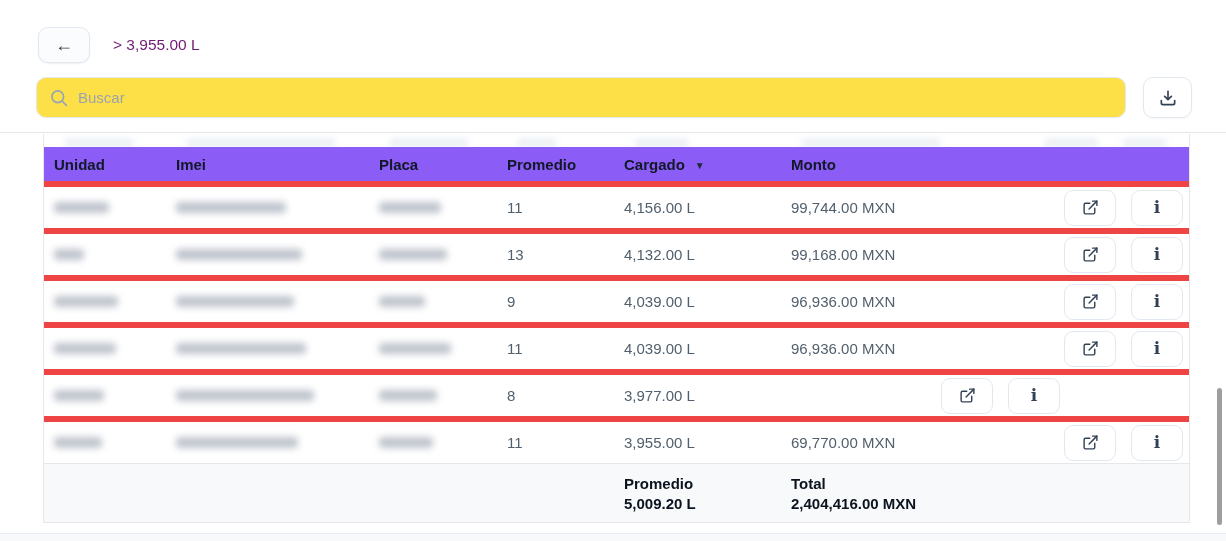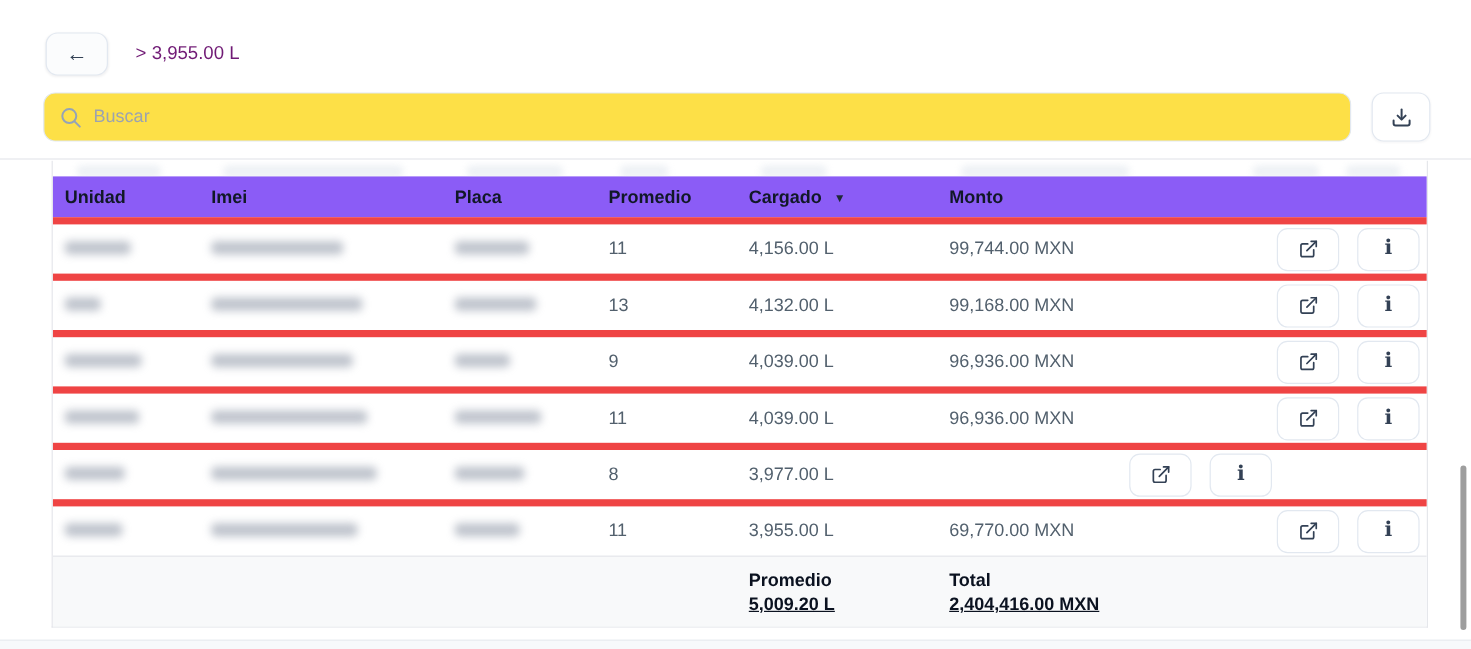--- a/index.html
+++ b/index.html
@@ -29,21 +29,21 @@
   .sort-caret { font-size:10px; color:#1f2937; transform:translateY(1px); }
 
   .trow { height:47px; border-top:6px solid #ef4444; font-size:15px; color:#52606d; }
   .blur { display:inline-block; height:11px; border-radius:4px; background:#8a93a3; opacity:.55; filter:blur(3.5px); }
   .actions { display:flex; justify-content:flex-end; align-items:center; gap:15px; padding-right:4px; }
   .icon-btn { width:52px; height:36px; background:#fff; border:1px solid #e2e8f0; border-radius:9px; display:flex; align-items:center; justify-content:center; cursor:pointer; color:#334155; }
   .info-glyph { font-family:"DejaVu Serif", serif; font-weight:700; font-size:17px; color:#334155; line-height:1; }
 
   .tfoot { height:60px; background:#f8f9fa; border-top:1px solid #e5e7eb; align-items:center; }
   .sum-label { font-size:15px; font-weight:700; color:#0b1220; margin-bottom:3px; }
-  .sum-value { font-size:15px; font-weight:600; color:#0b1220;text-decoration:underline; }
+  .sum-value { font-size:15px; font-weight:600; color:#0b1220; }
 
   
   .bottom-strip { position:absolute; left:0; bottom:0; width:1226px; height:8px; background:#f7f9fb; border-top:1px solid #e8ebef; }
   .scrollbar-thumb { position:absolute; right:4px; top:388px; width:5px; height:137px; background:#9e9e9e; border-radius:3px; }
 </style>
 </head>
 <body>
 
 <div class="page">
 

